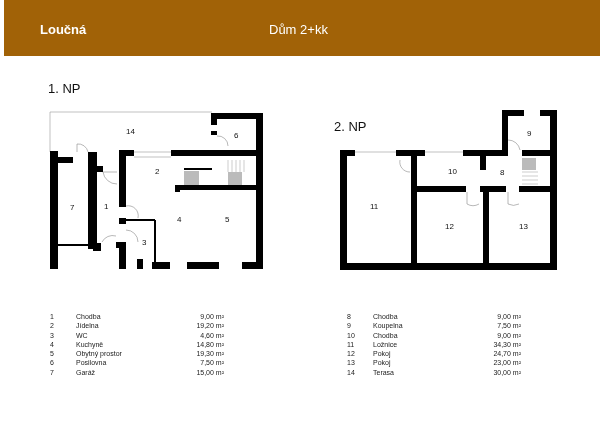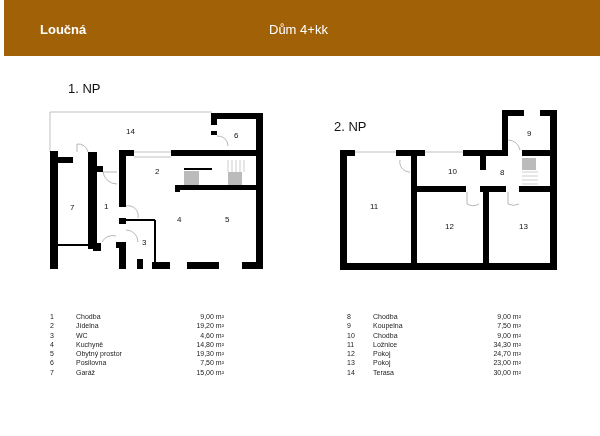--- a/index.html
+++ b/index.html
@@ -15,24 +15,24 @@
   .legend .num { position:absolute; left:0; }
   .legend .name { position:absolute; left:26px; }
   .legend .area { position:absolute; right:0; text-align:right; }
   .rl { font-family:"Liberation Sans", sans-serif; font-size:8px; fill:#111; }
 </style>
 </head>
 <body>
 
 <div class="header">
   <span class="brand">Loučná</span>
-  <span class="title">Dům  4+kk</span>
+  <span class="title">Dům  2+kk</span>
 </div>
 
-<div class="floor-label" style="left:68px;top:81px;">1. NP</div>
+<div class="floor-label" style="left:48px;top:81px;">1. NP</div>
 <div class="floor-label" style="left:334px;top:81px;margin-top:38px;">2. NP</div>
 
 <svg class="plan" width="600" height="436">
 
   <g>
 
     <polyline points="50,152 50,112 212,112" fill="none" stroke="#999" stroke-width="0.6"></polyline>
 
     <rect x="50" y="151" width="8" height="118" fill="#000"></rect>
     <rect x="57" y="157" width="16" height="6" fill="#000"></rect>

